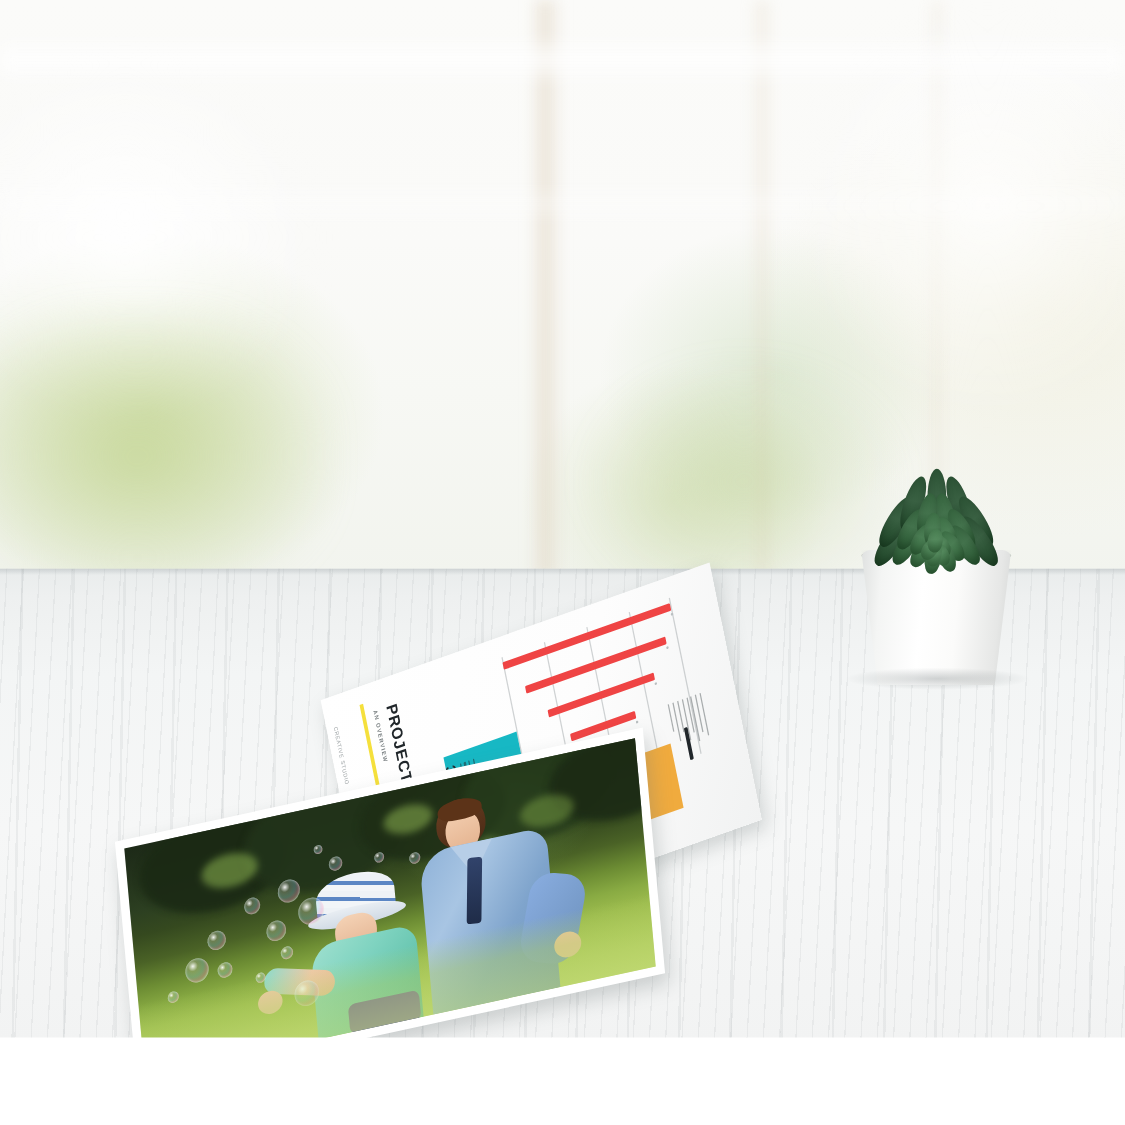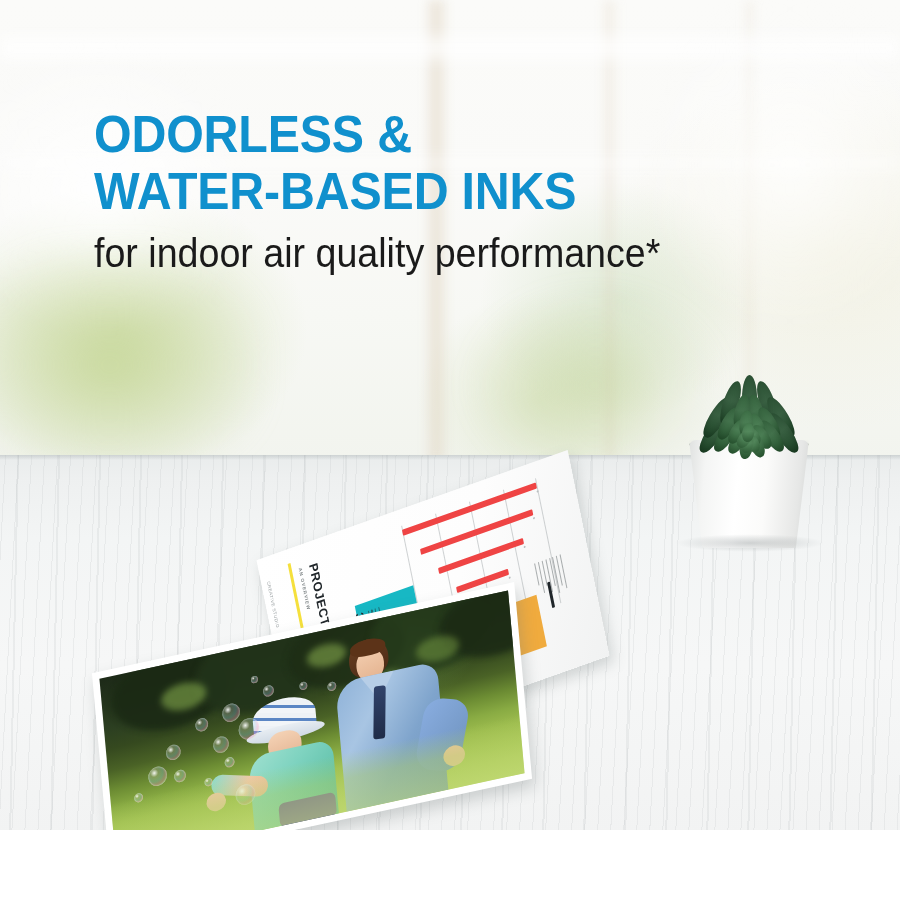--- a/index.html
+++ b/index.html
@@ -155,25 +155,20 @@
   <div class="hbar h2"></div>
   <div class="glow-left"></div>
   <div class="glow-right"></div>
   <div class="green-blob"></div>
   <div class="green-blob2"></div>
 
   <div class="table"></div>
   <div class="table-edge"></div>
   <div class="table-sheen"></div>
 
-  <div class="headline">
-    <div class="hl-line">ODORLESS &amp;</div>
-    <div class="hl-line">WATER-BASED INKS</div>
-    <div class="sub">for indoor air quality performance*</div>
-  </div>
 
   <div class="plant">
     <div id="leafHost">
         <div class="leaf" style="left: 74.5px; top: 38.96px; width: 15px; height: 46px; z-index: 1; background: linear-gradient(170deg, rgb(43, 82, 52) 0%, rgb(57, 96, 66) 45%, rgb(27, 66, 36) 100%); transform: rotate(0deg); box-shadow: rgba(0, 0, 0, 0.18) 0px -4px 6px inset;"></div>
         <div class="leaf" style="left: 100.364px; top: 43.2525px; width: 15px; height: 46px; z-index: 1; background: linear-gradient(170deg, rgb(43, 82, 52) 0%, rgb(57, 96, 66) 45%, rgb(27, 66, 36) 100%); transform: rotate(-18.4deg); box-shadow: rgba(0, 0, 0, 0.18) 0px -4px 6px inset;"></div>
         <div class="leaf" style="left: 118.017px; top: 54.7672px; width: 15px; height: 46px; z-index: 1; background: linear-gradient(170deg, rgb(43, 82, 52) 0%, rgb(57, 96, 66) 45%, rgb(27, 66, 36) 100%); transform: rotate(-30.9deg); box-shadow: rgba(0, 0, 0, 0.18) 0px -4px 6px inset;"></div>
         <div class="leaf" style="left: 121.853px; top: 69.8482px; width: 15px; height: 46px; z-index: 1; background: linear-gradient(170deg, rgb(43, 82, 52) 0%, rgb(57, 96, 66) 45%, rgb(27, 66, 36) 100%); transform: rotate(-33.7deg); box-shadow: rgba(0, 0, 0, 0.18) 0px -4px 6px inset;"></div>
         <div class="leaf" style="left: 27.1469px; top: 69.8482px; width: 15px; height: 46px; z-index: 1; background: linear-gradient(170deg, rgb(43, 82, 52) 0%, rgb(57, 96, 66) 45%, rgb(27, 66, 36) 100%); transform: rotate(33.7deg); box-shadow: rgba(0, 0, 0, 0.18) 0px -4px 6px inset;"></div>
         <div class="leaf" style="left: 30.9832px; top: 54.7672px; width: 15px; height: 46px; z-index: 1; background: linear-gradient(170deg, rgb(43, 82, 52) 0%, rgb(57, 96, 66) 45%, rgb(27, 66, 36) 100%); transform: rotate(30.9deg); box-shadow: rgba(0, 0, 0, 0.18) 0px -4px 6px inset;"></div>
         <div class="leaf" style="left: 48.6357px; top: 43.2525px; width: 15px; height: 46px; z-index: 1; background: linear-gradient(170deg, rgb(43, 82, 52) 0%, rgb(57, 96, 66) 45%, rgb(27, 66, 36) 100%); transform: rotate(18.4deg); box-shadow: rgba(0, 0, 0, 0.18) 0px -4px 6px inset;"></div>

